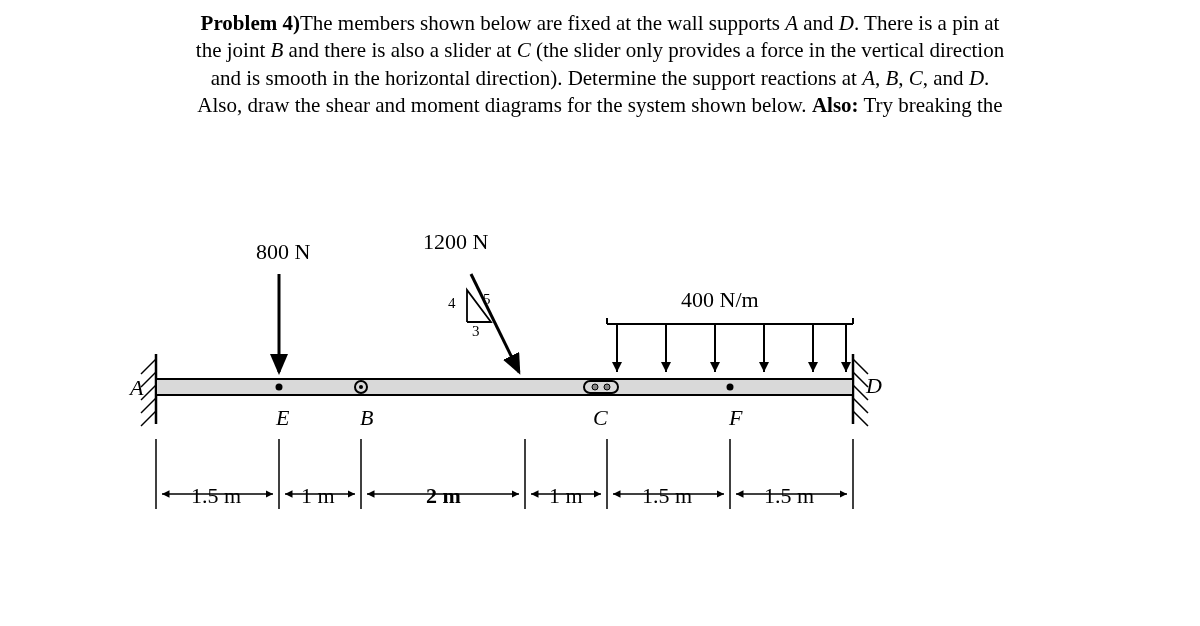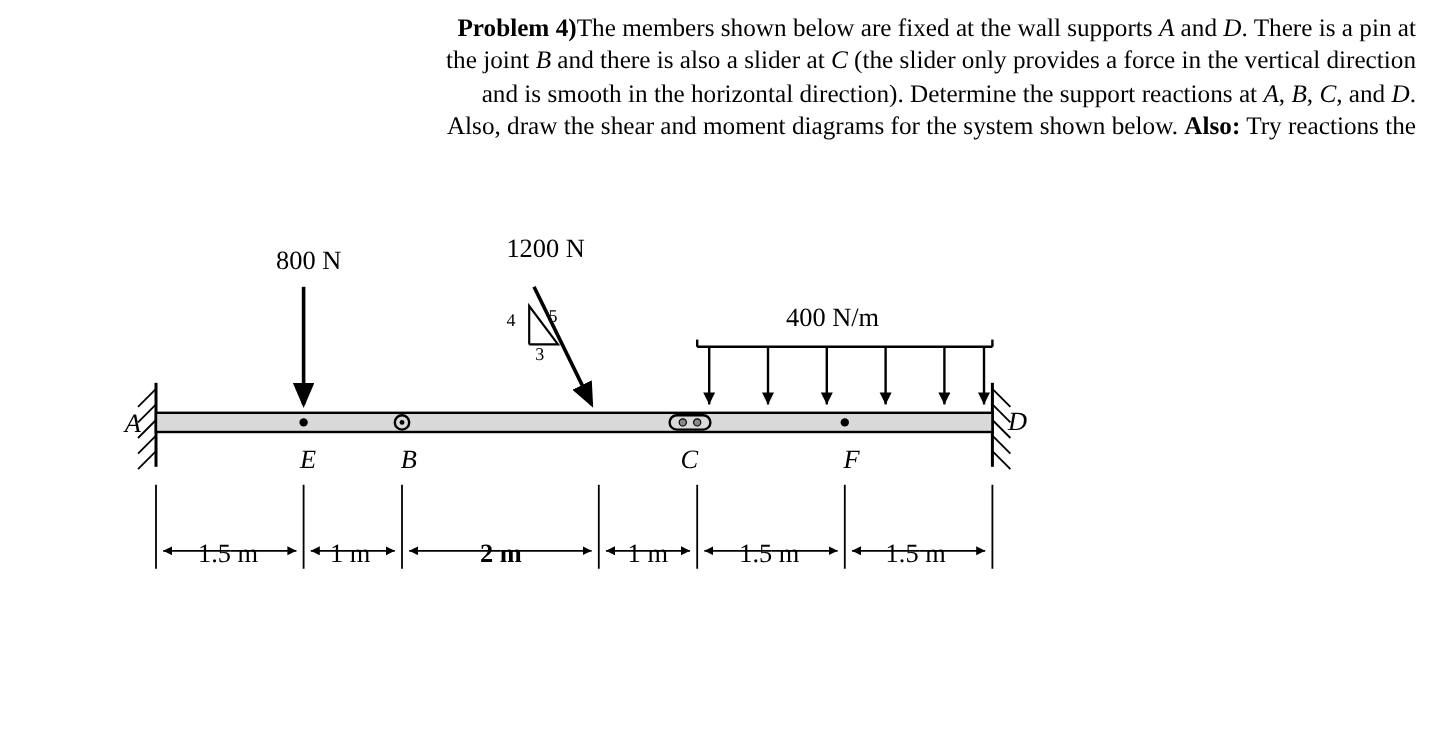--- a/index.html
+++ b/index.html
@@ -6,50 +6,50 @@
       margin: 0;
       padding: 10px 20px;
       font-family: 'Times New Roman', Times, serif;
       font-size: 21px;
       line-height: 1.3;
       background: #fff;
       color: #000;
       width: 1160px;
     }
     .problem-text {
-      text-align: right;
-      margin-bottom: 60px;
+      text-align: center;
+      margin-bottom: 95px;
     }
     .bold { font-weight: bold; }
     .italic { font-style: italic; }
     .figure {
       position: relative;
       width: 780px;
       height: 320px;
-      margin-left: 90px;
+      margin-left: 116px;
     }
     .label {
       position: absolute;
       font-family: 'Times New Roman', serif;
       font-size: 22px;
       white-space: nowrap;
     }
     .italic-lbl { font-style: italic; }
   </style>
 </head>
 <body>
 
 <div class="problem-text">
   <span class="bold">Problem 4)</span><span>The members shown below are fixed at the wall supports </span><span class="italic">A</span><span> and </span><span class="italic">D</span><span>. There is a pin at</span>
   <br>
   <span>the joint </span><span class="italic">B</span><span> and there is also a slider at </span><span class="italic">C</span><span> (the slider only provides a force in the vertical direction</span>
   <br>
   <span>and is smooth in the horizontal direction). Determine the support reactions at </span><span class="italic">A</span><span>, </span><span class="italic">B</span><span>, </span><span class="italic">C</span><span>, and </span><span class="italic">D</span><span>.</span>
   <br>
-  <span>Also, draw the shear and moment diagrams for the system shown below. </span><span class="bold">Also:</span><span> Try reactions the</span>
+  <span>Also, draw the shear and moment diagrams for the system shown below. </span><span class="bold">Also:</span><span> Try breaking the</span>
   <br>
 </div>
 
 <div class="figure">
   
   <svg width="780" height="320" viewBox="0 0 780 320">
     <defs>
       <marker id="arrowhead" markerWidth="8" markerHeight="8" refX="6" refY="3" orient="auto">
         <polygon points="0 0, 7 3, 0 6" fill="#000"></polygon>
       </marker>
@@ -134,21 +134,21 @@
       <line x1="430" y1="280" x2="465" y2="280" marker-end="url(#arrowheadS)"></line>
       <line x1="533" y1="280" x2="477" y2="280" marker-end="url(#arrowheadS)"></line>
       <line x1="533" y1="280" x2="588" y2="280" marker-end="url(#arrowheadS)"></line>
       <line x1="656" y1="280" x2="600" y2="280" marker-end="url(#arrowheadS)"></line>
       <line x1="656" y1="280" x2="711" y2="280" marker-end="url(#arrowheadS)"></line>
     </g>
   </svg>
 
   
   <div class="label" style="left:120px; top:24px;">800 N</div>
-  <div class="label" style="left:312px; top:14px;">1200 N</div>
+  <div class="label" style="left:287px; top:14px;">1200 N</div>
   <div class="label" style="left:545px; top:72px;text-align:right;">400 N/m</div>
 
   <div class="label" style="left:312px; top:80px; font-size:15px;">4</div>
   <div class="label" style="left:336px; top:108px; font-size:15px;">3</div>
   <div class="label" style="left:347px; top:76px; font-size:15px;">5</div>
 
   <div class="label italic-lbl" style="left:-6px; top:160px;">A</div>
   <div class="label italic-lbl" style="left:730px; top:158px;">D</div>
   <div class="label italic-lbl" style="left:140px; top:190px;">E</div>
   <div class="label italic-lbl" style="left:224px; top:190px;">B</div>

